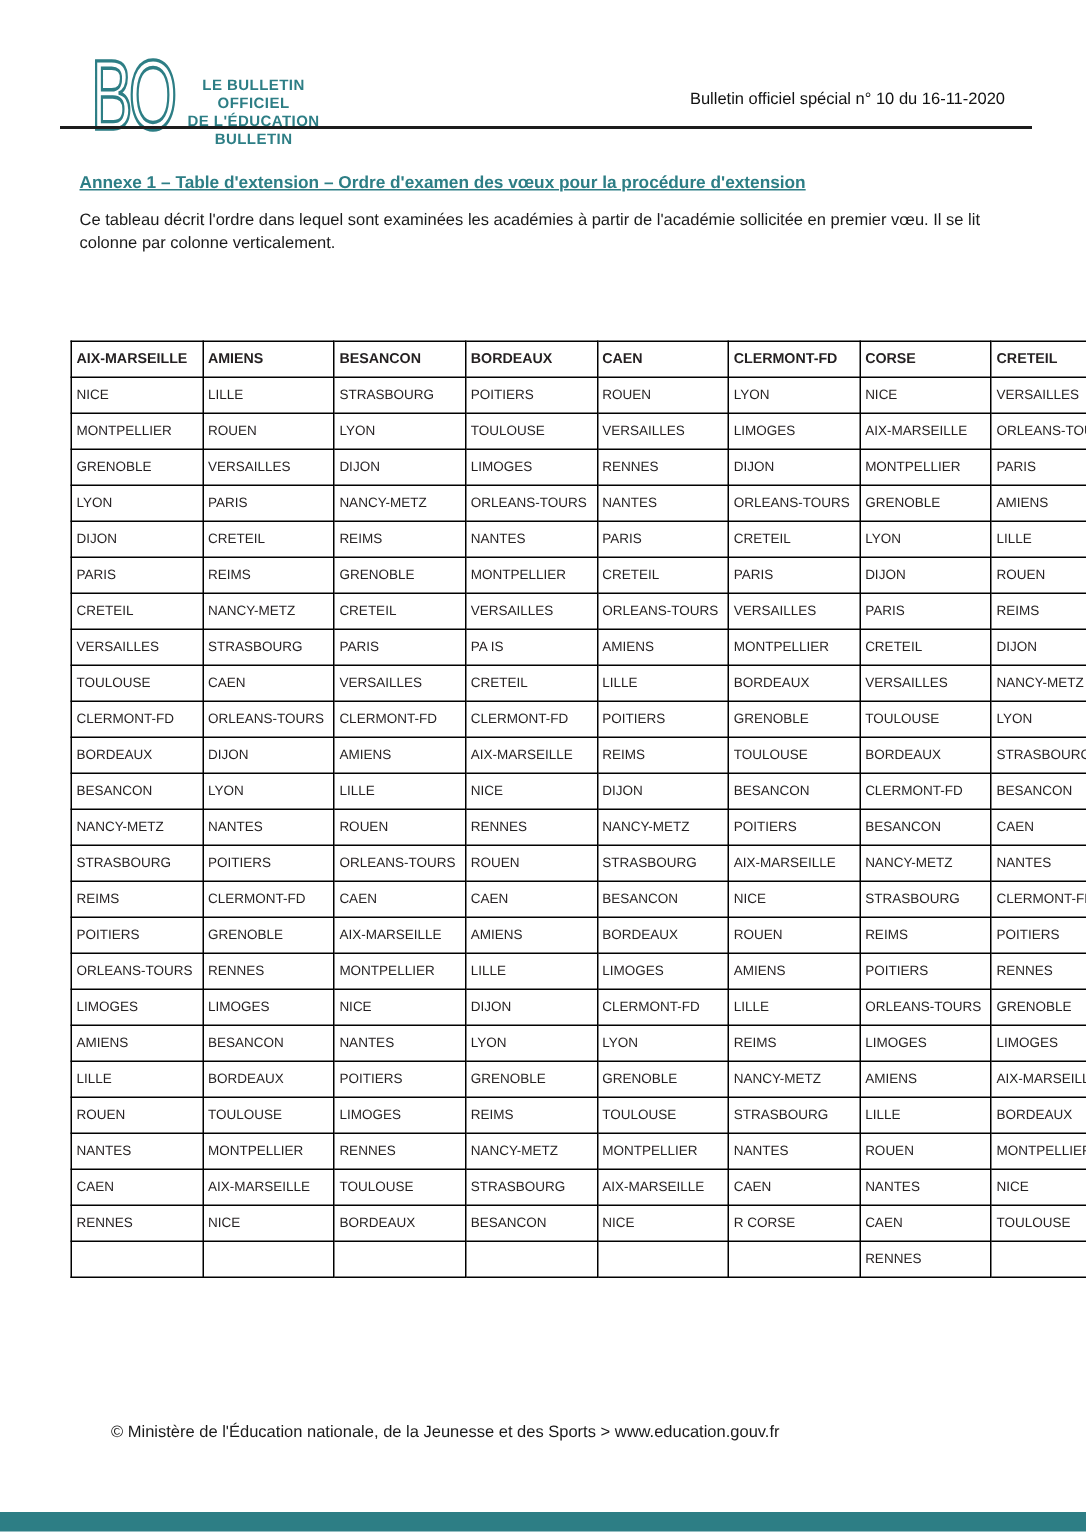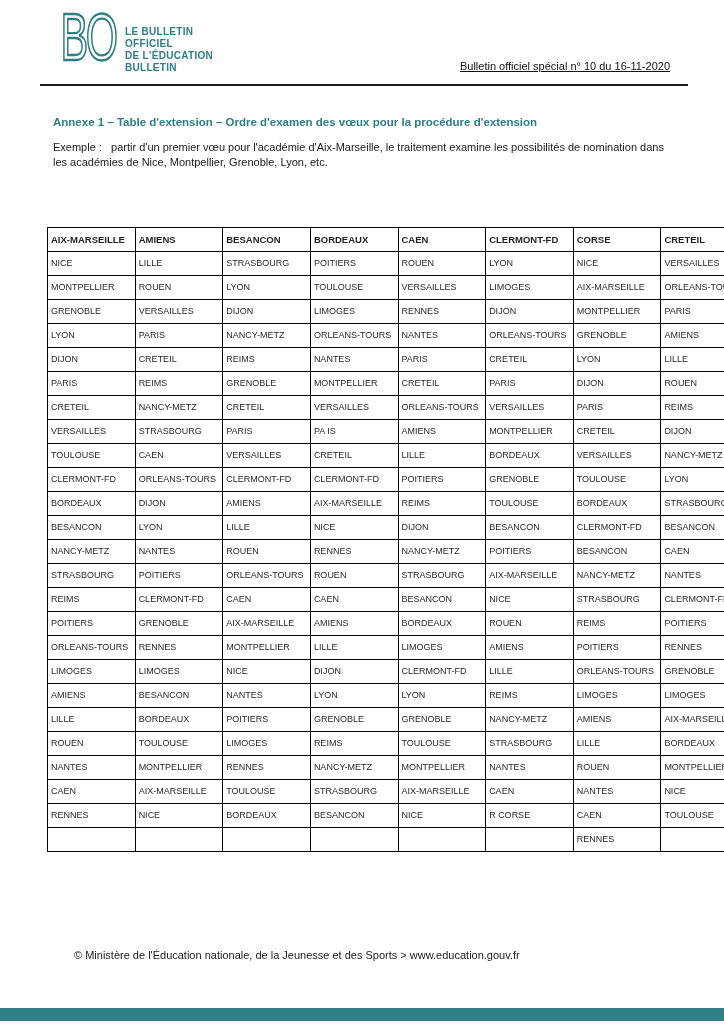--- a/index.html
+++ b/index.html
@@ -1,27 +1,27 @@
 <!DOCTYPE html>
 <html><head>
 <meta charset="utf-8">
 <style>
   html,body{margin:0;padding:0;}
   body{
     width:724px;height:1024px;position:relative;background:#ffffff;
     font-family:"Liberation Sans", sans-serif;color:#231f20;overflow:hidden;
   }
   
-  .logo{position:absolute;left:60px;top:11px;display:flex;gap:7px;align-items:flex-start;}
+  .logo{position:absolute;left:60px;top:37px;display:flex;gap:7px;align-items:flex-start;text-align:center;}
   .bo-svg{display:block;}
   .wordmark{margin-top:15px;font-size:10px;font-weight:bold;color:#2d7e85;line-height:12px;letter-spacing:.3px;}
-  .issue{position:absolute;top:60px;right:54px;font-size:11px;color:#111111;text-decoration:underline;}
+  .issue{position:absolute;top:60px;right:54px;font-size:11px;color:#111111;}
   .rule{position:absolute;top:84px;left:40px;width:648px;height:2px;background:#1c1c1c;}
   
-  .title{position:absolute;top:116px;left:53px;width:625px;font-size:11.5px;font-weight:bold;color:#2d7e85;}
+  .title{position:absolute;top:116px;left:53px;width:625px;font-size:11.5px;font-weight:bold;color:#2d7e85;text-decoration:underline;}
   .intro{position:absolute;top:140px;left:53px;width:622px;font-size:11px;line-height:15px;color:#1a1a1a;}
   .intro p{margin:0;}
   
   table.ext{position:absolute;top:227px;left:47px;width:702px;border-collapse:collapse;table-layout:fixed;}
   table.ext th,table.ext td{
     border:1.5px solid #000000;font-size:9px;line-height:1.18;padding:2px 3px;
     height:19px;vertical-align:middle;text-align:left;overflow:hidden;
   }
   table.ext th{font-weight:bold;font-size:9.5px;}
   
@@ -42,21 +42,21 @@
     <div>BULLETIN</div>
   </div>
 </div>
 
 <div class="issue">Bulletin officiel spécial n° 10 du 16-11-2020</div>
 <div class="rule"></div>
 
 <div class="title">Annexe 1 – Table d'extension – Ordre d'examen des vœux pour la procédure d'extension</div>
 
 <div class="intro">
-  <p>Exemple :&nbsp;&nbsp;&nbsp;partir d'un premier vœu pour l'académie d'Aix-Marseille, le traitement examine les possibilités de nomination dans les académies de Nice, Montpellier, Grenoble, Lyon, etc.</p>
+  <p>Ce tableau décrit l'ordre dans lequel sont examinées les académies à partir de l'académie sollicitée en premier vœu. Il se lit colonne par colonne verticalement.</p>
 </div>
 
 <table class="ext">
   <thead>
     <tr id="hdr-row">
         <th>AIX-MARSEILLE</th>
         <th>AMIENS</th>
         <th>BESANCON</th>
         <th>BORDEAUX</th>
         <th>CAEN</th>

